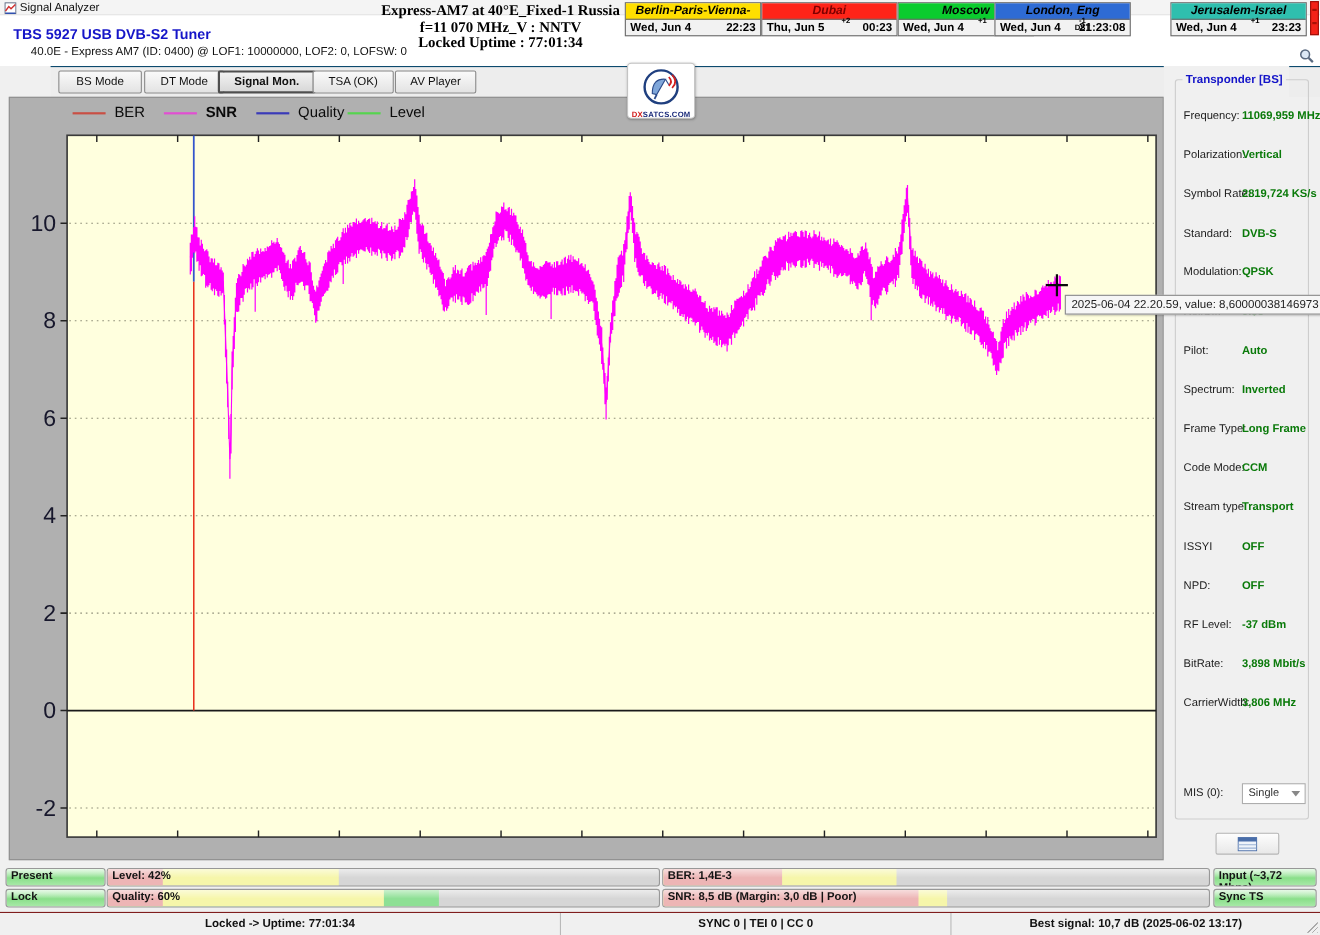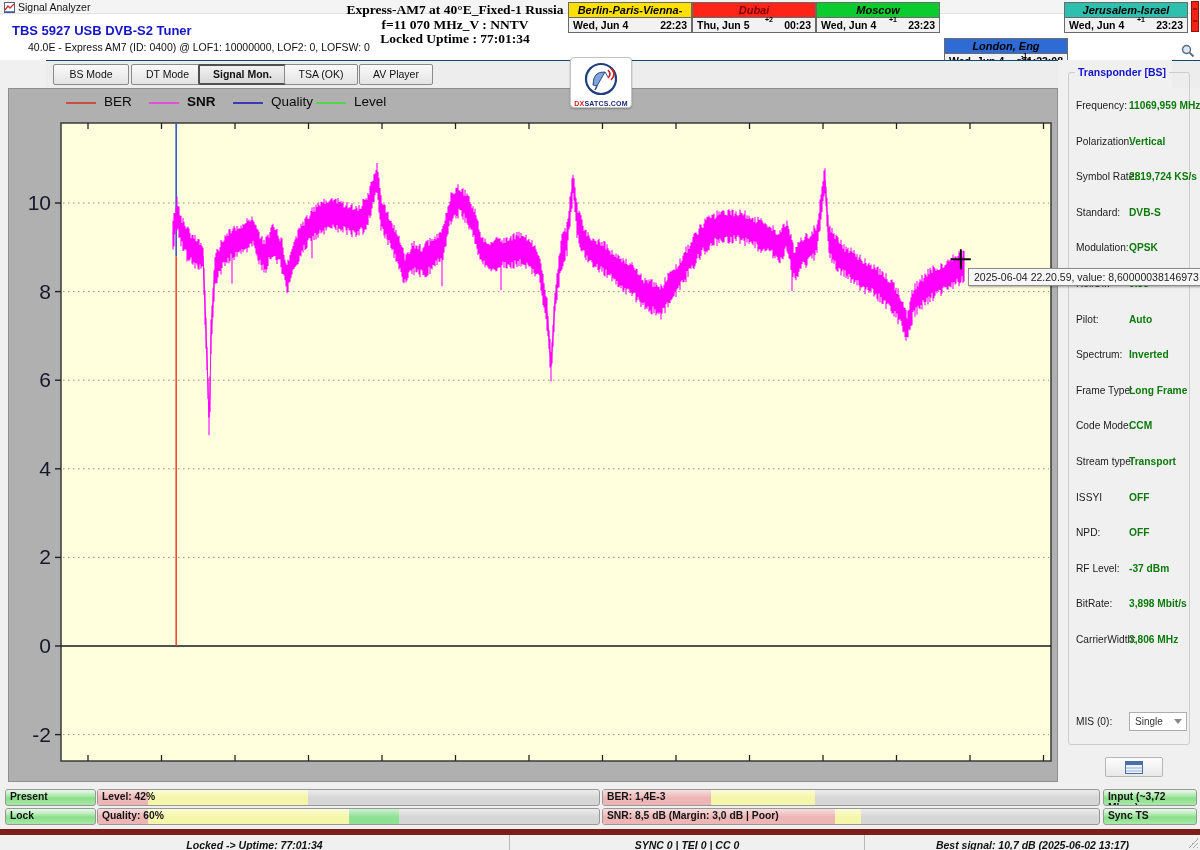--- a/index.html
+++ b/index.html
@@ -79,22 +79,22 @@
                border:1px solid #b5b5b5; border-radius:2px; display:flex; align-items:center; justify-content:center; }
 
   
   .sbar { position:absolute; height:17px; border:1px solid #989898; border-radius:3px; background:#d6d6d6; overflow:hidden; }
   .sbar .zone { position:absolute; top:0; bottom:0; left:0; }
   .sbar .lab { position:absolute; left:4px; top:1px; font-size:10.3px; font-weight:bold; color:#141414; z-index:5; }
   .sbar .gloss { position:absolute; left:0; right:0; top:0; height:8px; background:linear-gradient(rgba(255,255,255,.55),rgba(255,255,255,0)); z-index:4; }
   .greenfill { background:linear-gradient(#c9f2c9 0%, #8adf8a 55%, #a8e9a8 100%); }
 
   
-  #statusbar { left:0; top:829px; width:1200px; height:21px; background:#f0f0f0; border-top:6px solid #7f1d1d;
-               display:flex;font-style:italic; }
+  #statusbar { left:0; top:829px; width:1200px; height:21px; background:#f0f0f0; border-top:1px solid #7f1d1d;
+               display:flex; }
   .stsec { position:relative; height:100%; border-right:1px solid #b9b9b9; text-align:center;
            font-size:10.5px; font-weight:bold; color:#111; line-height:20px; overflow:hidden; }
   .stsec:last-child { border-right:none; }
   #grip { position:absolute; right:2px; bottom:2px; width:10px; height:10px;
           background:
             linear-gradient(135deg, transparent 0 50%, #aaa 50% 57%, transparent 57% 72%, #aaa 72% 79%, transparent 79% 93%, #aaa 93% 100%); }
   #magicon { left:1181px; top:44px; z-index:10; }
 </style>
 </head>
 <body>
@@ -139,21 +139,21 @@
         </div>
       </div>
       <div class="clock" style="left: 816px;">
         <div class="hd" style="background: rgb(10, 204, 46); color: rgb(0, 0, 0);">Moscow</div>
         <div class="bd">
           <span class="date">Wed, Jun 4</span>
           <span class="off">+1</span>
           <span class="time">23:23</span>
         </div>
       </div>
-      <div class="clock" style="left: 944px; margin-top: 36px;">
+      <div class="clock" style="left: 904px;">
         <div class="hd" style="background: rgb(46, 107, 212); color: rgb(0, 0, 0);">London, Eng</div>
         <div class="bd">
           <span class="date">Wed, Jun 4</span>
           <span class="off">-1<br>DST</span>
           <span class="time">21:23:08</span>
         </div>
       </div>
       <div class="clock" style="left: 1064px;">
         <div class="hd" style="background: rgb(47, 191, 174); color: rgb(0, 0, 0);">Jerusalem-Israel</div>
         <div class="bd">

